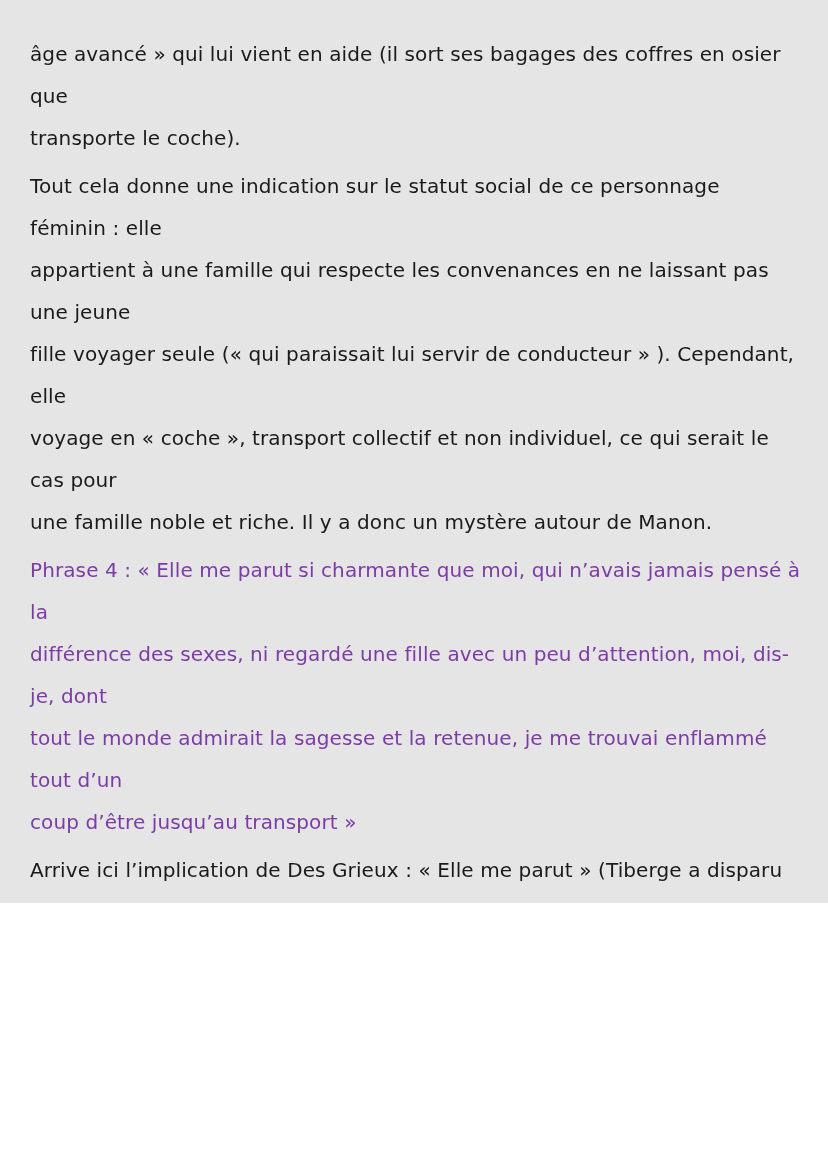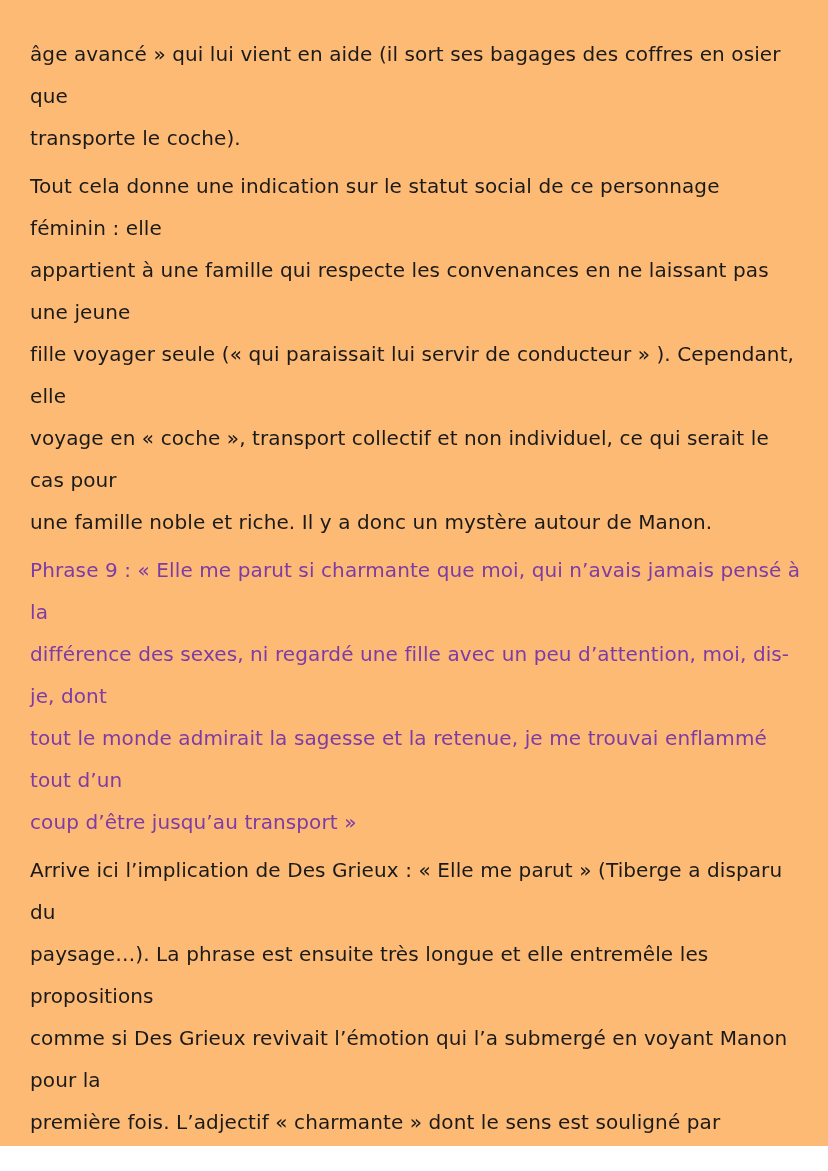--- a/index.html
+++ b/index.html
@@ -3,22 +3,22 @@
 <meta charset="utf-8">
 <style>
   html, body {
     margin: 0;
     padding: 0;
     background: #ffffff;
   }
   .page {
     position: relative;
     width: 828px;
-    height: 1146px;
-    background: #fdba74;
+    height: 903px;
+    background: #e5e5e5;
     overflow: hidden;
     box-sizing: border-box;
     padding: 33px 26px 0 30px;
     font-family: "DejaVu Sans", sans-serif;
   }
   .para {
     margin: 0 0 6px 0;
     font-size: 20px;
     line-height: 42px;
     letter-spacing: 0.1px;
@@ -35,21 +35,21 @@
 <div class="page">
   <p class="para">âge avancé » qui lui vient en aide (il sort ses bagages des coffres en osier que
 transporte le coche).</p>
 
   <p class="para">Tout cela donne une indication sur le statut social de ce personnage féminin : elle
 appartient à une famille qui respecte les convenances en ne laissant pas une jeune
 fille voyager seule (« qui paraissait lui servir de conducteur » ). Cependant, elle
 voyage en « coche », transport collectif et non individuel, ce qui serait le cas pour
 une famille noble et riche. Il y a donc un mystère autour de Manon.</p>
 
-  <p class="para citation">Phrase 9 : « Elle me parut si charmante que moi, qui n’avais jamais pensé à la
+  <p class="para citation">Phrase 4 : « Elle me parut si charmante que moi, qui n’avais jamais pensé à la
 différence des sexes, ni regardé une fille avec un peu d’attention, moi, dis-je, dont
 tout le monde admirait la sagesse et la retenue, je me trouvai enflammé tout d’un
 coup d’être jusqu’au transport »</p>
 
   <p class="para">Arrive ici l’implication de Des Grieux : « Elle me parut » (Tiberge a disparu du
 paysage…). La phrase est ensuite très longue et elle entremêle les propositions
 comme si Des Grieux revivait l’émotion qui l’a submergé en voyant Manon pour la
 première fois. L’adjectif « charmante » dont le sens est souligné par l’adverbe
 d’intensité « si » révèle la puissance de Manon, ses pouvoirs presque magiques
 (étymologie : « carmen » : formule d’incantation, idée de magie) qu’elle va exercer sur

